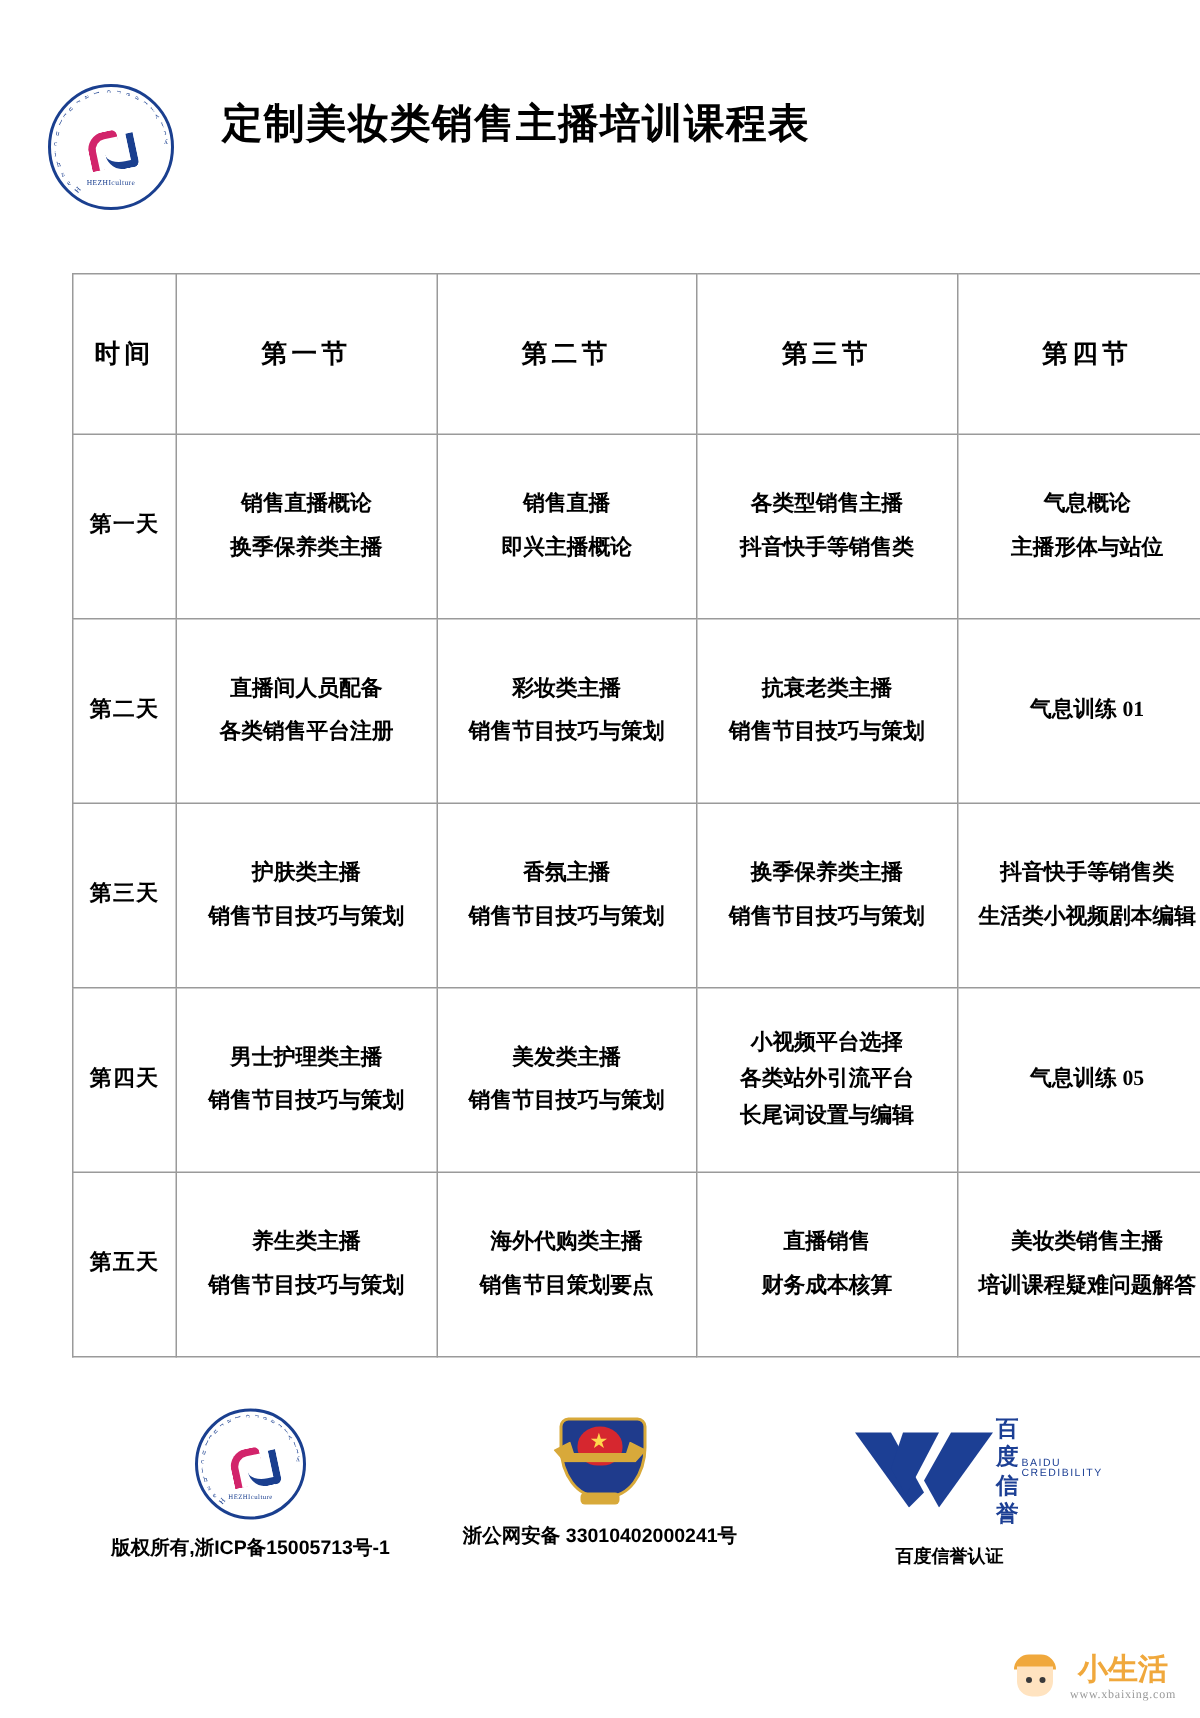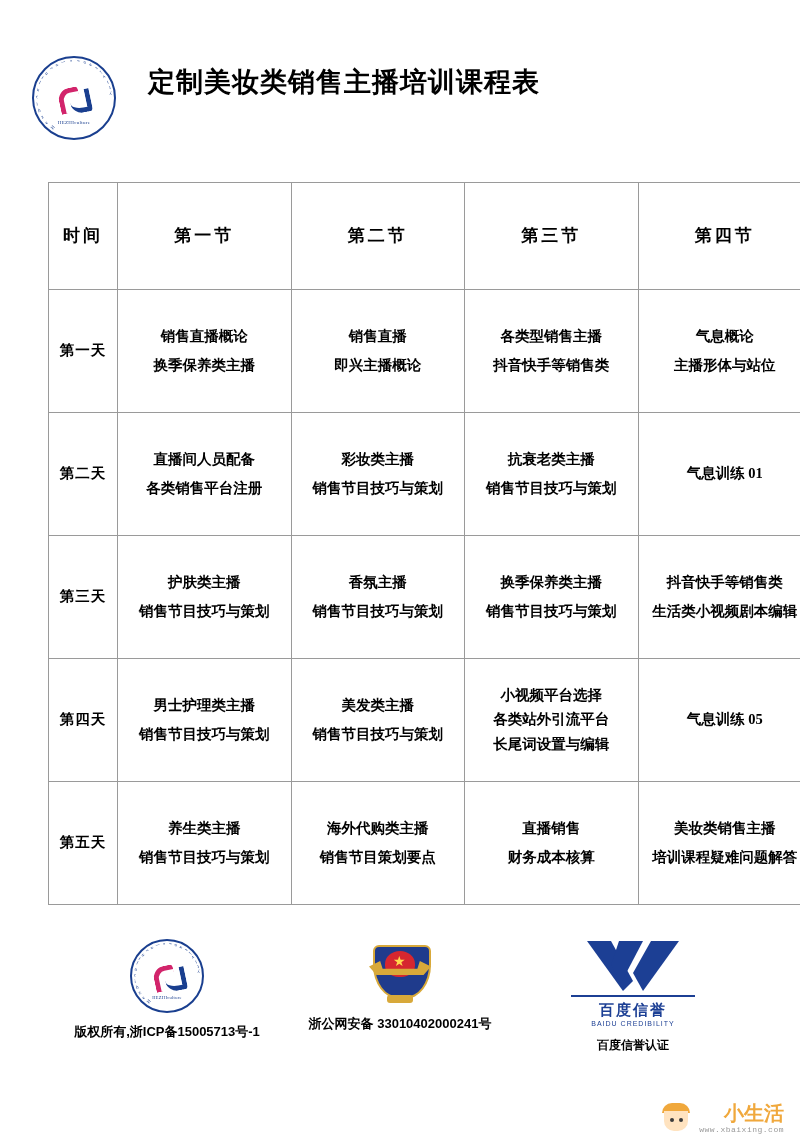--- a/index.html
+++ b/index.html
@@ -254,21 +254,21 @@
     width: 26px;
     height: 8px;
     background: #d8a93a;
     border-radius: 3px;
   }
 
   
   .baidu {
     width: 130px;
     display: flex;
-    flex-direction: column;
+    flex-direction: row;
     align-items: center;
   }
   .baidu .vmark {
     width: 96px;
     height: 52px;
     position: relative;
   }
   .baidu .vmark svg { display: block; }
   .baidu .line {
     width: 124px;
@@ -330,33 +330,33 @@
     width: 4px;
     height: 4px;
     background: #3a3a3a;
     border-radius: 50%;
   }
   .watermark .wm-icon .eye-l { left: 11px; }
   .watermark .wm-icon .eye-r { left: 20px; }
   .watermark .wm-text {
     display: flex;
     flex-direction: column;
-    align-items: flex-end;
+    align-items: center;
   }
   .watermark .wm-title {
     font-size: 20px;
     font-weight: bold;
     color: #f0a83c;
     font-family: "Liberation Sans", sans-serif;
     line-height: 1;
   }
   .watermark .wm-sub {
     font-size: 8px;
     color: #9a9a9a;
-    font-family: Liberation Mono, monospace;
+    font-family: Liberation Serif, serif;
     letter-spacing: 0.5px;
     margin-top: 2px;
   }
 </style>
 </head>
 <body>
 
 <div class="header">
   <div class="logo-wrap">
     <div class="logo">

